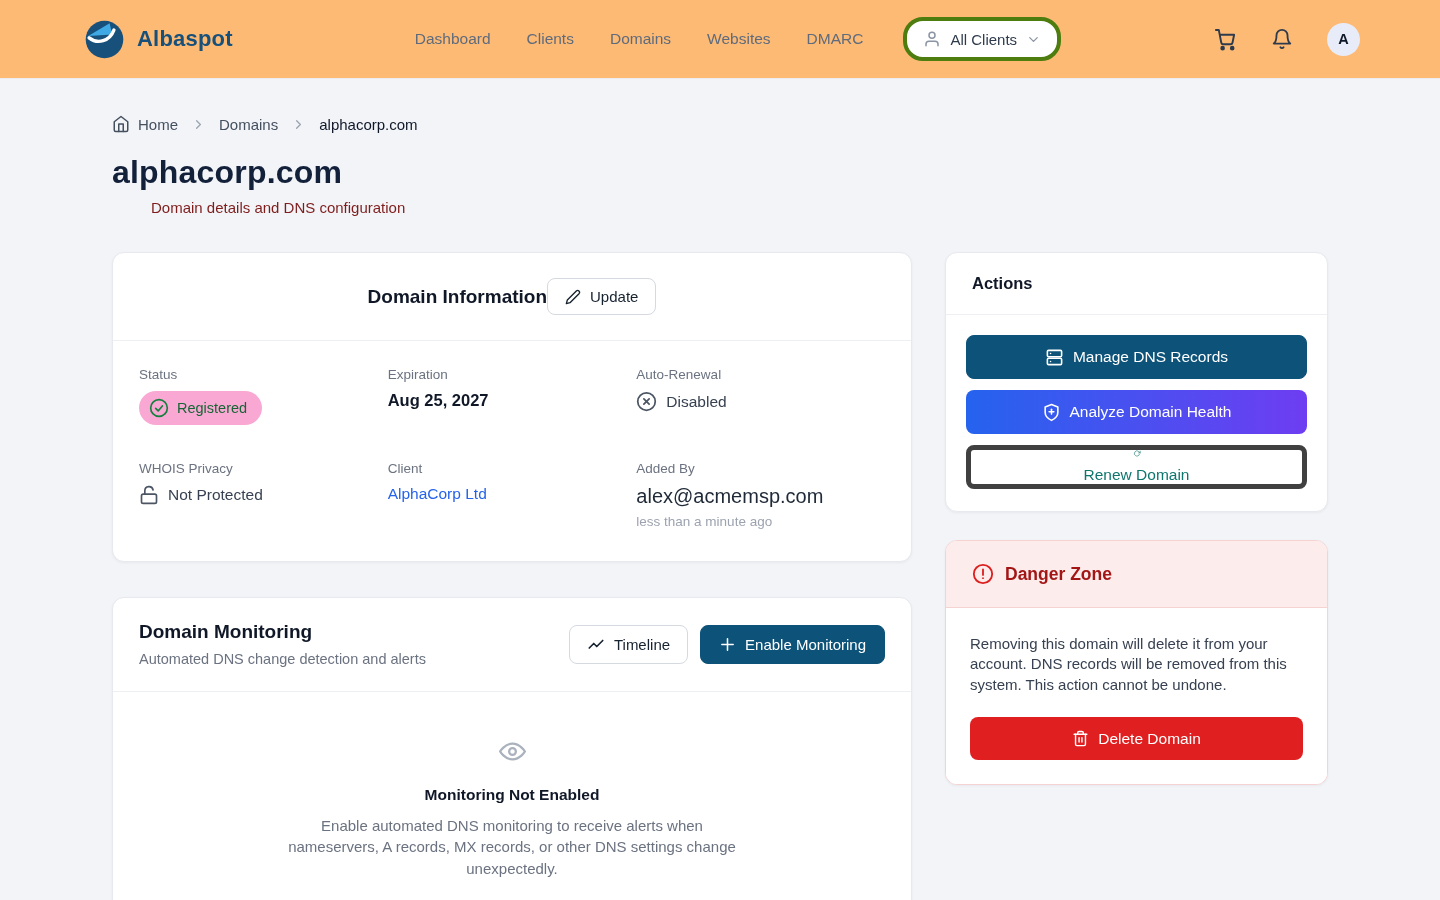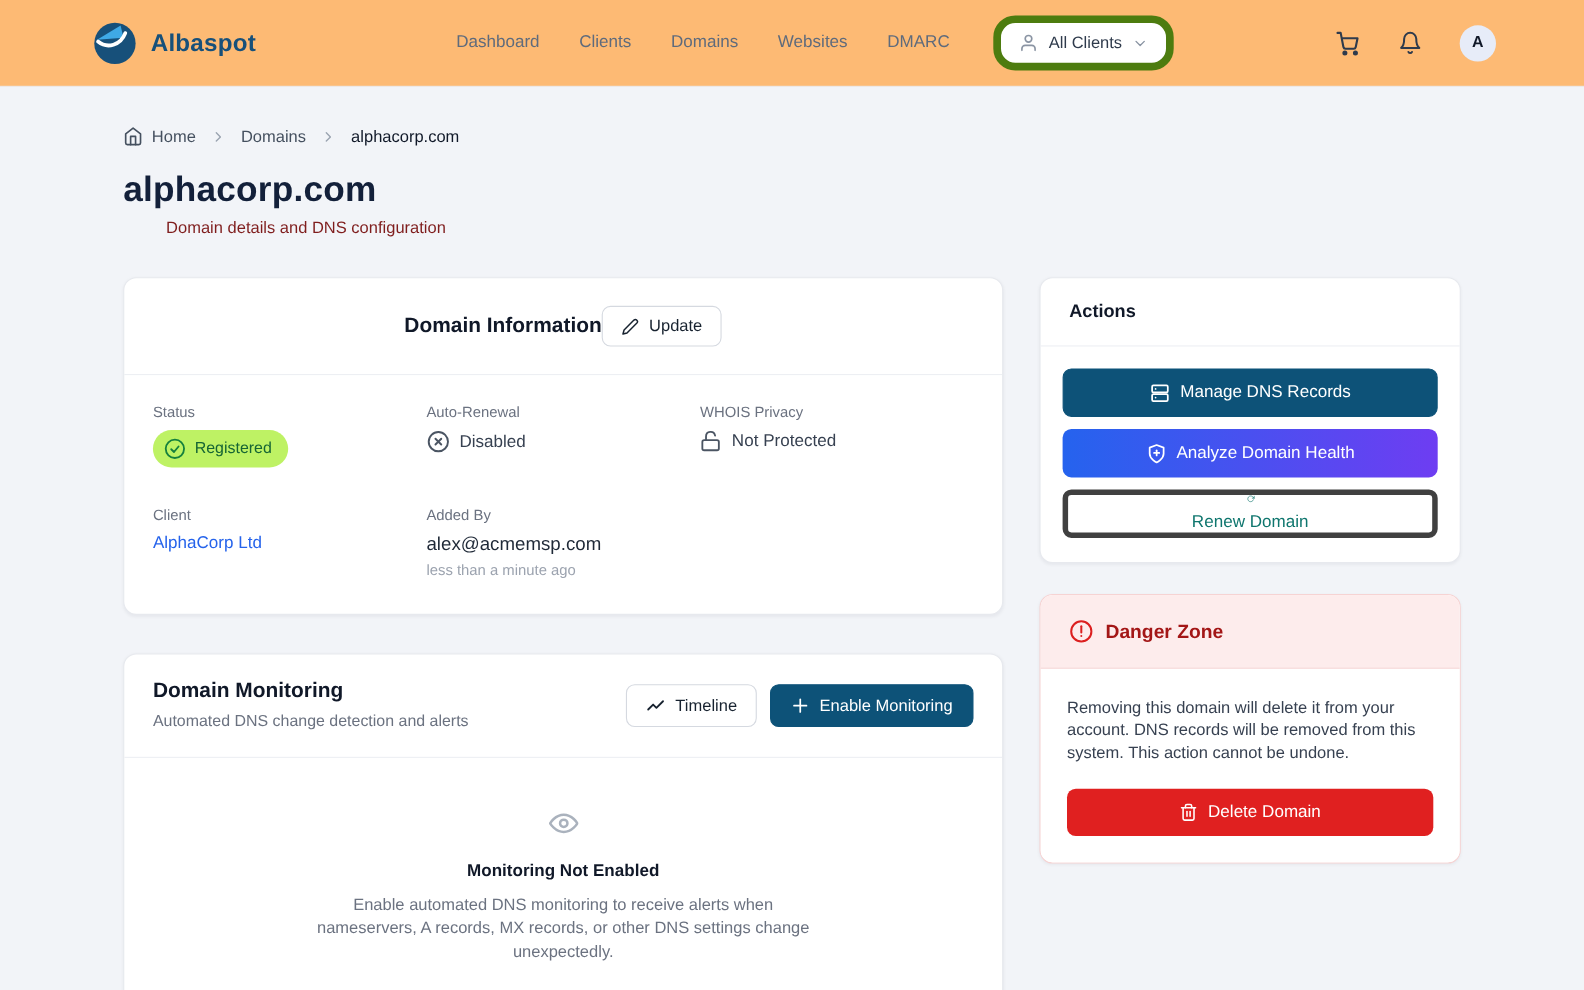--- a/index.html
+++ b/index.html
@@ -14,21 +14,21 @@
   .navbar {
     height:79px; background:#fdba74; border-bottom:1px solid #ebedf1;
     display:flex; align-items:center; padding:0 80px 0 84px;justify-content:flex-end;
   }
   .brand { display:flex; align-items:center; gap:12px; }
   .brand-name { font-size:22px; font-weight:700; color:#17507a; letter-spacing:.2px; }
   .nav-links { display:flex; align-items:center; gap:36px; margin-left:182px; }
   .nav-link { font-size:15.5px; color:#5f6b7c; text-decoration:none; cursor:pointer; }
   .client-filter {
     margin-left:40px; display:flex; align-items:center; gap:9px;
-    border:7px solid #4d7c0f; border-radius:20px; padding:9px 16px;
+    border:4px solid #4d7c0f; border-radius:20px; padding:9px 16px;
     background:#fff; cursor:pointer; color:#2f3b4c; font-size:15px;
   }
   .client-filter .user-ic { color:#8a94a3; }
   .client-filter .chev { color:#8a94a3; }
   .nav-right { margin-left:auto; display:flex; align-items:center; gap:34px; }
   .icon-btn { background:none; border:none; cursor:pointer; color:#2f3b4c; padding:0; }
   .avatar {
     width:33px; height:33px; border-radius:50%; background:#e7ecf8;
     display:flex; align-items:center; justify-content:center;
     font-size:14.5px; font-weight:700; color:#101828; cursor:pointer;
@@ -58,29 +58,29 @@
   .btn { display:inline-flex; align-items:center; justify-content:center; gap:9px;
          border-radius:8px; font-size:15px; cursor:pointer;
          font-family:"Liberation Sans","DejaVu Sans",sans-serif; }
   .btn-outline { background:#fff; border:1px solid #d5d9e0; color:#17222f; padding:9px 17px; }
   .btn-primary { background:#0d5278; border:1px solid #0d5278; color:#fff; padding:10px 18px; }
 
   .info-body { padding:26px 26px 32px; display:grid; grid-template-columns:1fr 1fr 1fr; row-gap:36px; }
   .field-label { font-size:13.5px; color:#6b7280; margin-bottom:9px; }
   .badge-registered {
     display:inline-flex; align-items:center; gap:8px;
-    background:#bef264; color:#166534; border-radius:999px;
+    background:#f9a8d4; color:#166534; border-radius:999px;
     padding:7px 15px 7px 10px; font-size:14.5px; font-weight:500;
   }
   .badge-registered svg { color:#15803d; }
   .value-strong { font-size:16.5px; font-weight:600; color:#101828; }
   .value-icon-row { display:flex; align-items:center; gap:9px; font-size:15.5px; color:#374151; }
   .value-icon-row svg { color:#4b5563; }
   .link { color:#2563eb; font-size:15.5px; text-decoration:none; cursor:pointer; }
-  .value-plain { font-size:17px; color:#1f2937; }
+  .value-plain { font-size:20px; color:#1f2937; }
   .muted-time { font-size:13.5px; color:#9ca3af; margin-top:6px; }
 
   
   .mon-header { display:flex; align-items:flex-start; justify-content:space-between; padding:23px 26px 24px; }
   .mon-sub { font-size:14.5px; color:#6b7280; margin-top:8px; }
   .mon-actions { display:flex; gap:12px; margin-top:4px; }
   .empty-state { padding:46px 40px 76px; text-align:center; }
   .empty-eye { color:#aab2bd; display:flex; justify-content:center; }
   .empty-title { font-size:15.5px; font-weight:600; color:#101828; margin-top:21px; }
   .empty-text { font-size:15px; color:#6b7280; line-height:1.42; max-width:448px; margin:11px auto 0; }
@@ -207,20 +207,24 @@
             <div class="field-label">Status</div>
             <span class="badge-registered">
               <svg width="20" height="20" viewBox="0 0 24 24" fill="none" stroke="currentColor" stroke-width="2" stroke-linecap="round" stroke-linejoin="round">
                   <circle cx="12" cy="12" r="10"></circle>
                   <polyline points="8 12.5 11 15.5 16 9.5"></polyline>
                 </svg>
               <span>Registered</span>
             </span>
           </div>
           <div class="field">
+            <div class="field-label">Expiration</div>
+            <div class="value-strong">Aug 25, 2027</div>
+          </div>
+          <div class="field">
             <div class="field-label">Auto-Renewal</div>
             <div class="value-icon-row">
               <svg width="21" height="21" viewBox="0 0 24 24" fill="none" stroke="currentColor" stroke-width="2" stroke-linecap="round" stroke-linejoin="round">
                   <circle cx="12" cy="12" r="10"></circle>
                   <line x1="9" y1="9" x2="15" y2="15"></line>
                   <line x1="15" y1="9" x2="9" y2="15"></line>
                 </svg>
               <span>Disabled</span>
             </div>
           </div>

